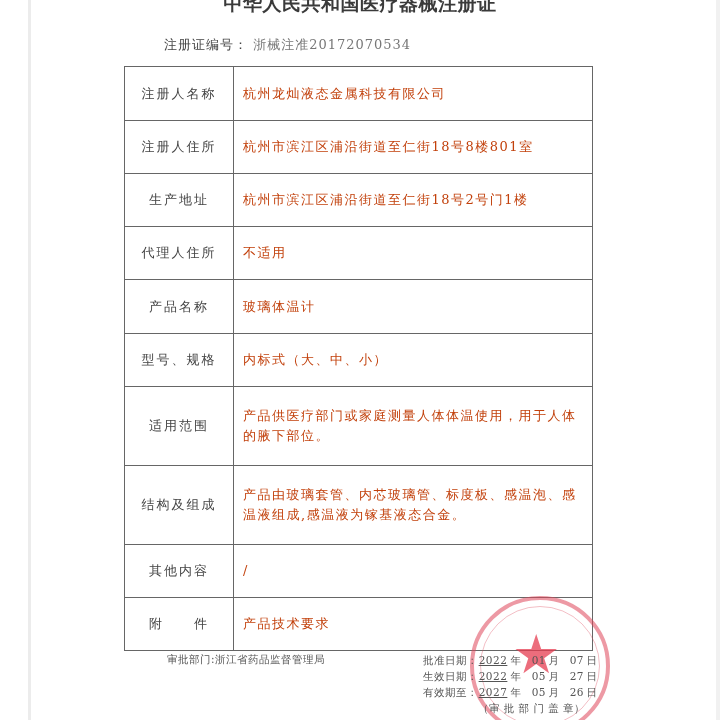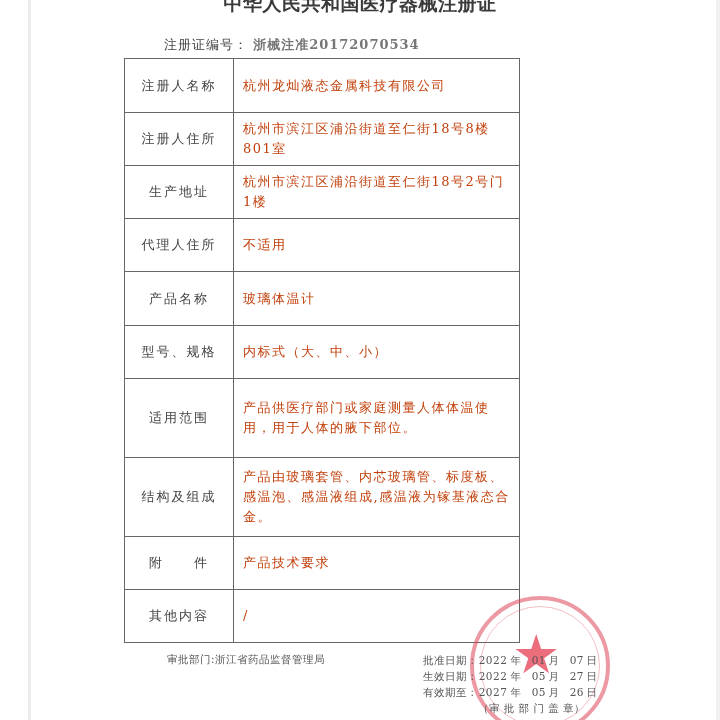--- a/index.html
+++ b/index.html
@@ -12,31 +12,31 @@
   .edge-left { position:absolute; left:28px; top:0; width:3px; height:720px; background:#ececec; }
   .edge-right { position:absolute; left:716px; top:0; width:4px; height:720px; background:#f1f1f1; }
   .title {
     position:absolute; left:0; top:-9px; width:720px; text-align:center;
     font-family:"DejaVu Serif", serif; font-weight:bold; font-size:19px; color:#3a3a3a;
     letter-spacing:0.5px;
   }
   .regno {
     position:absolute; left:164px; top:36px; font-size:13px; color:#444; letter-spacing:1px;
   }
-  .regno .val { color:#777;font-weight:bold; }
+  .regno .val { color:#777; }
   table.cert {
-    position:absolute; left:124px; top:58px; width:396px; height:585px;
+    position:absolute; left:124px; top:66px; width:469px; height:585px;
     border-collapse:collapse; border:1.5px solid #555;
   }
   table.cert td { border:1px solid #666; font-size:13px; padding:0; }
   td.label { width:108px; text-align:center; color:#444; letter-spacing:2px; }
   td.value { padding-left:9px !important; padding-right:8px !important; color:#c2410c; letter-spacing:1.5px; line-height:20px; }
   .footer-left { position:absolute; left:147px; top:653px; font-size:10.5px; color:#555; letter-spacing:0.5px;margin-left:20px; }
   .dates { position:absolute; left:423px; top:652px; font-size:10.5px; color:#555; line-height:16px; letter-spacing:0.5px; }
-  .dates .row span.num { display:inline-block; width:30px; text-align:center; }
+  .dates .row span.num { display:inline-block; width:30px; text-align:center;text-decoration:underline; }
   .dates .row span.sm { display:inline-block; width:22px; text-align:right; }
   .dates .row span.u { display:inline-block; width:16px; text-align:center; }
   .dates .seal-note { padding-left:40px;text-align:center; }
   .stamp {
     position:absolute; left:470px; top:596px; width:140px; height:140px; border-radius:50%;
     border:4px solid rgba(222,70,90,0.55); box-sizing:border-box;
   }
   .stamp .inner { position:absolute; left:6px; top:6px; right:6px; bottom:6px; border-radius:50%; border:1px solid rgba(222,70,90,0.35); }
   .stamp .star { position:absolute; left:38px; top:28px; font-size:54px; color:rgba(230,60,80,0.75); line-height:54px; }
 </style>
@@ -81,26 +81,26 @@
   </tr>
   <tr style="height:68px">
     <td class="label">适用范围</td>
     <td class="value">产品供医疗部门或家庭测量人体体温使用，用于人体的腋下部位。</td>
   </tr>
   <tr style="height:69px">
     <td class="label">结构及组成</td>
     <td class="value">产品由玻璃套管、内芯玻璃管、标度板、感温泡、感温液组成,感温液为镓基液态合金。</td>
   </tr>
   <tr style="height:46px">
+    <td class="label">其他内容</td>
+    <td class="value">/</td>
+  </tr>
+  <tr style="height:46px">
     <td class="label">附　　件</td>
     <td class="value">产品技术要求</td>
-  </tr>
-  <tr style="height:46px">
-    <td class="label">其他内容</td>
-    <td class="value">/</td>
   </tr>
 </tbody>
   </table>
 
 <div class="stamp">
   <div class="inner"></div>
   <div class="star">★</div>
 </div>
 
 <div class="footer-left">

